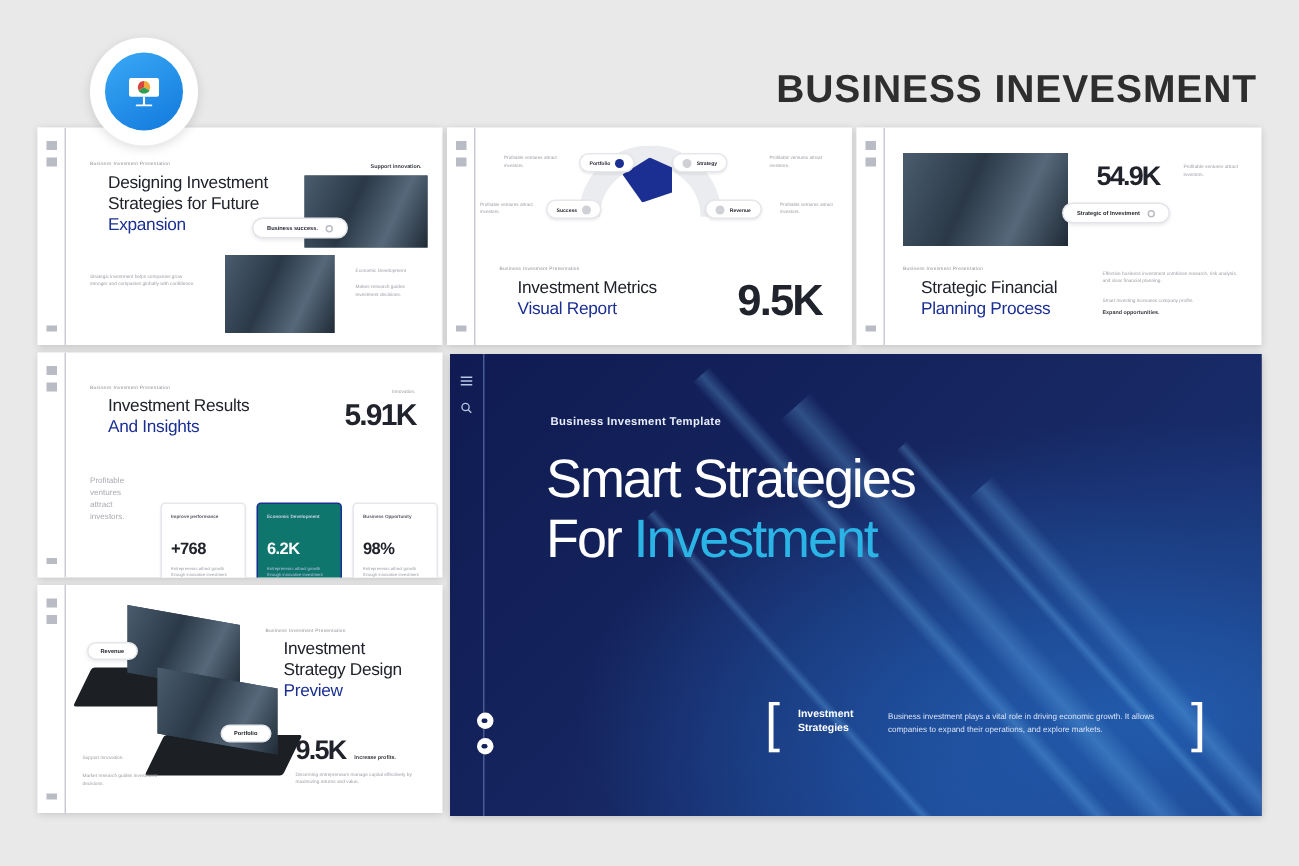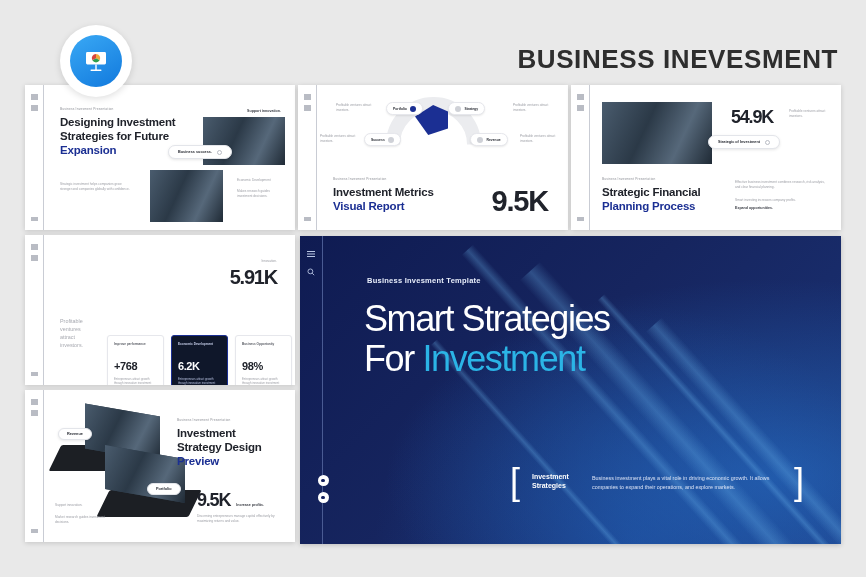--- a/index.html
+++ b/index.html
@@ -44,21 +44,21 @@
   }
   .rail-ico {
     position: absolute; left: 6px; width: 7px; height: 6px;
     background: #b9bcc4;
   }
   .rail-ico.i1 { top: 9px; }
   .rail-ico.i2 { top: 20px; }
   .rail-ico.i3 { bottom: 9px; height: 4px; }
 
   .eyebrow { font-size: 3.2px; color: #8d8f96; letter-spacing: .2px; }
-  .s-title { font-size: 11.5px; font-weight: 700; color: #20232b; line-height: 1.22; letter-spacing: -.2px; }
+  .s-title { font-size: 11.5px; font-weight: 400; color: #20232b; line-height: 1.22; letter-spacing: -.2px; margin-left: 12px; }
   .s-title .hl { color: #1b2f93; }
   .bignum { font-size: 25px; font-weight: 700; color: #20232b; letter-spacing: -1.2px; }
   .microtxt { font-size: 3.2px; color: #9b9da4; line-height: 1.6; }
   .minilbl { font-size: 3.6px; font-weight: 700; color: #3a3d45; }
   .pill {
     background:#fff; border:1px solid #e3e5ea; border-radius: 11px;
     box-shadow: 0 1px 3px rgba(0,0,0,.1);
     font-size: 3.8px; font-weight: 700; color:#262931;
     padding: 3.5px 9px; display:inline-flex; align-items:center; gap:5px;
     white-space: nowrap;
@@ -141,21 +141,21 @@
   .node .cir { width:6px; height:6px; border-radius:50%; background:#cfd1d7; }
   .node.active .cir { background:#1b2f93; }
   .sidelbl { position:absolute; font-size:3.1px; color:#9b9da4; line-height:1.6; width:42px; }
 
   
   .statcard {
     position:absolute; top:72px; width:57px; height:70px;
     border:1px solid #e6e7ec; border-radius:3px; background:#fff;
     padding:6px 6px; box-shadow:0 1px 2px rgba(0,0,0,.05);margin-top:28px;
   }
-  .statcard.navy { background:#0f172a; border-color:#1b2f93; }
+  .statcard.navy { background:#0f766e; border-color:#1b2f93; }
   .statcard .lab { font-size:3.1px; font-weight:700; color:#5a5d65; line-height:1.5; }
   .statcard .val { font-size:11px; font-weight:700; color:#20232b; margin-top:13px; letter-spacing:-.4px; }
   .statcard .desc { font-size:2.8px; color:#9b9da4; line-height:1.6; margin-top:5px; }
   .statcard.navy .lab { color:#c5cde8; }
   .statcard.navy .val { color:#fff; }
   .statcard.navy .desc { color:#b9c3e2; }
 
   
   .lap { position:absolute; background:#1c1f24; }
 </style>
@@ -277,20 +277,27 @@
       <div class="minilbl" style="margin-top:3px;">Expand opportunities.</div>
     </div>
   </div>
 
   <div class="slide" id="s4">
     <div class="rail">
       <div class="rail-ico i1"></div>
       <div class="rail-ico i2"></div>
       <div class="rail-ico i3"></div>
     </div>
+    <div style="position:absolute;left:35px;top:21px;">
+      <div class="eyebrow">Business Invesment Presentation</div>
+      <div class="s-title" style="margin-top:4px;">
+        <div>Investment Results</div>
+        <div class="hl">And Insights</div>
+      </div>
+    </div>
     <div style="position:absolute;right:18px;top:24px;text-align:right;">
       <div class="microtxt">Innovation.</div>
       <div class="bignum" style="font-size:20px;margin-top:2px;">5.91K</div>
     </div>
     <div class="microtxt" style="position:absolute;left:35px;top:82px;width:36px;font-size:5.4px;line-height:1.5;color:#a8aab1;">Profitable ventures attract investors.</div>
     <div class="statcard" style="left:82px;">
       <div class="lab">Improve performance</div>
       <div class="val">+768</div>
       <div class="desc">Entrepreneurs attract growth through innovative investment strategies.</div>
     </div>

